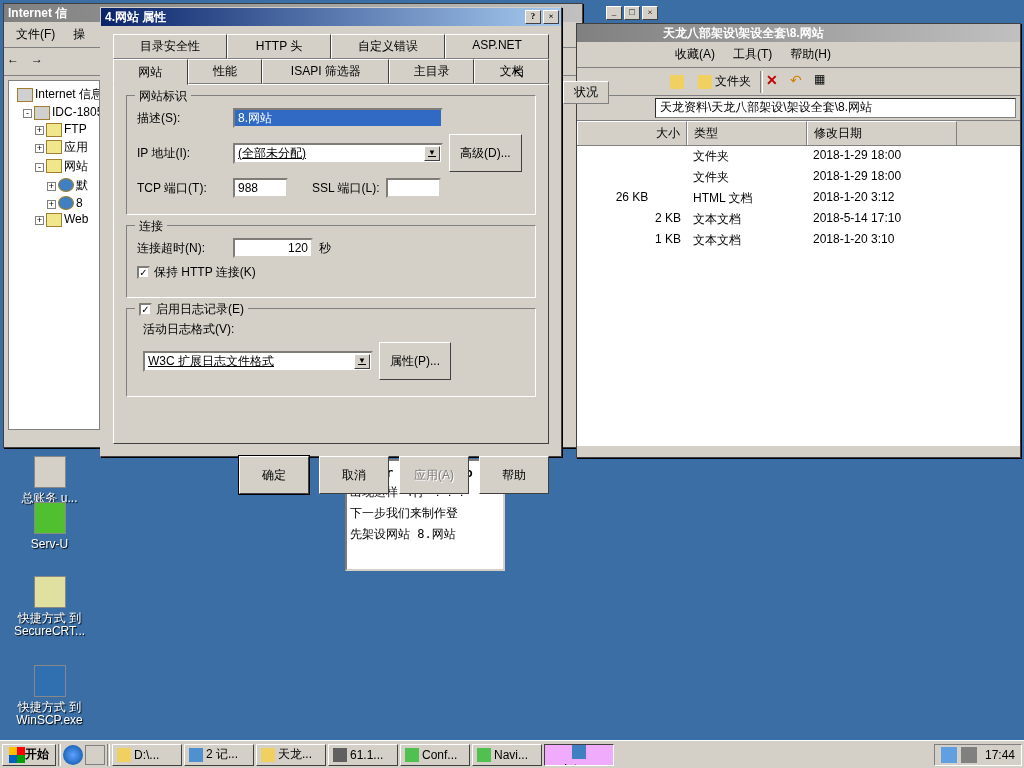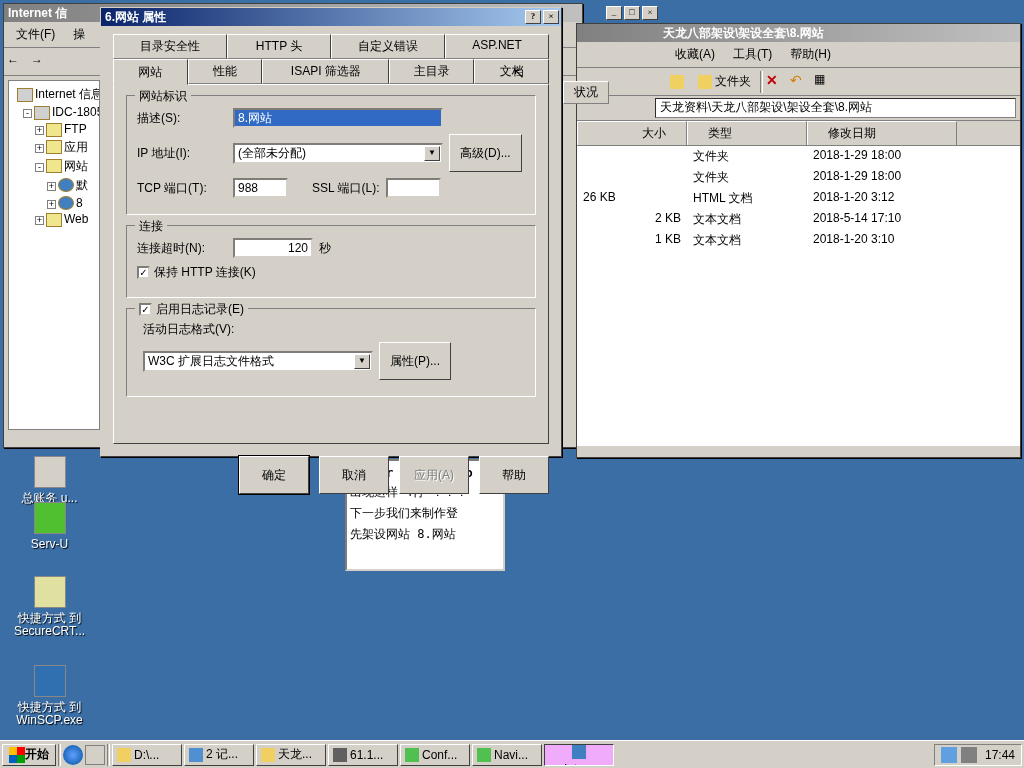--- a/index.html
+++ b/index.html
@@ -30,42 +30,42 @@
 .tree-plus { display: inline-block; width: 9px; height: 9px; border: 1px solid #808080; text-align: center; line-height: 7px; font-size: 9px; margin-right: 2px; background: #fff; }
 .tree-ic { display: inline-block; width: 16px; height: 14px; background: #f0e68c; border: 1px solid #a08030; vertical-align: middle; margin-right: 2px; }
 .tree-ic.comp { background: #d0d0d0; }
 .tree-ic.globe { background: #4080c0; border-radius: 50%; }
 
 
 .explorer-win { left: 576px; top: 23px; width: 445px; height: 435px; }
 .addr-bar { display: flex; align-items: center; padding: 2px 4px; gap: 4px; background: #d4d0c8; border-bottom: 1px solid #808080; }
 .addr-input { flex: 1; height: 20px; background: #fff; border: 1px inset #808080; padding: 0 4px; }
 .list-header { display: flex; background: #d4d0c8; border-bottom: 1px solid #808080; }
-.list-hcell { padding: 3px 20px; border-right: 1px solid #808080; border-top: 1px solid #fff; border-left: 1px solid #fff; cursor: pointer; }
+.list-hcell { padding: 3px 6px; border-right: 1px solid #808080; border-top: 1px solid #fff; border-left: 1px solid #fff; cursor: pointer; }
 .list-body { background: #fff; height: 300px; }
 .list-row { display: flex; padding: 1px 0; cursor: pointer; }
 .list-cell { padding: 1px 6px; overflow: hidden; }
 
 
 .props-dlg { left: 100px; top: 7px; width: 462px; height: 450px; z-index: 10; border-top: 1px solid #d4d0c8; border-left: 1px solid #d4d0c8; }
 .props-dlg .titlebar { font-family: "SimSun"; }
 .help-btn { font-weight: bold; }
 .dlg-body { padding: 8px 12px 4px; }
 .tabs-row { display: flex; }
 .tab { padding: 3px 0; border: 1px solid; border-color: #fff #404040 #808080 #fff; background: #d4d0c8; cursor: pointer; position: relative; text-align: center; }
 .tab.active { border-bottom-color: #d4d0c8; z-index: 2; margin-bottom: -1px; padding-top: 4px; }
 .tab.row2 { }
 .tab-panel { border: 1px solid; border-color: #fff #404040 #404040 #fff; padding: 10px 12px; height: 360px; }
 .group { border: 1px solid; border-color: #808080 #fff #fff #808080; padding: 12px 10px 10px; margin-bottom: 10px; position: relative; }
 .group-title { position: absolute; top: -8px; left: 8px; background: #d4d0c8; padding: 0 4px; }
 .form-row { display: flex; align-items: center; margin-bottom: 6px; gap: 6px; }
 .form-label { width: 90px; }
 .txt-input { height: 20px; background: #fff; border: 2px inset #d4d0c8; padding: 0 3px; }
 .txt-input.sel { background: #316ac5; color: #fff; }
-.combo { height: 21px; background: #fff; border: 2px inset #d4d0c8; display: flex; align-items: center; padding: 0 1px 0 3px; }
+.combo { height: 21px; background: #fff; border: 2px inset #d4d0c8; display: flex; align-items: center; padding: 0 1px 0 3px; text-decoration: underline; }
 .combo-arrow { width: 16px; height: 15px; background: #d4d0c8; border: 1px solid; border-color: #fff #404040 #404040 #fff; text-align: center; line-height: 12px; font-size: 8px; margin-left: auto; }
 .btn { height: 38px; background: #d4d0c8; border: 1px solid; border-color: #fff #404040 #404040 #fff; padding: 0 10px; cursor: pointer; min-width: 70px; text-align: center; }
 .btn.default { box-shadow: 0 0 0 1px #000; }
 .btn.disabled { color: #808080; text-shadow: 1px 1px 0 #fff; }
 .chk { width: 13px; height: 13px; background: #fff; border: 2px inset #d4d0c8; display: inline-flex; align-items: center; justify-content: center; font-size: 10px; margin-right: 4px; }
 .dlg-buttons { display: flex; justify-content: flex-end; gap: 10px; padding: 8px 12px; }
 
 
 .note-win { position: absolute; left: 345px; top: 459px; width: 160px; height: 112px; background: #fff; border: 2px inset #d4d0c8; padding: 3px; }
 .note-line { padding: 2px 0; font-family: "SimSun", monospace; }
@@ -182,42 +182,42 @@
         <div class="list-cell" style="width:110px;text-align:right"></div>
         <div class="list-cell" style="width:120px">文件夹</div>
         <div class="list-cell" style="width:150px">2018-1-29 18:00</div>
       </div>
     <div class="list-row">
         <div class="list-cell" style="width:110px;text-align:right"></div>
         <div class="list-cell" style="width:120px">文件夹</div>
         <div class="list-cell" style="width:150px">2018-1-29 18:00</div>
       </div>
     <div class="list-row">
-        <div class="list-cell" style="width:110px;text-align:left">26 KB</div>
+        <div class="list-cell" style="width:110px;text-align:center">26 KB</div>
         <div class="list-cell" style="width:120px">HTML 文档</div>
         <div class="list-cell" style="width:150px">2018-1-20 3:12</div>
       </div>
     <div class="list-row">
         <div class="list-cell" style="width:110px;text-align:right">2 KB</div>
         <div class="list-cell" style="width:120px">文本文档</div>
         <div class="list-cell" style="width:150px">2018-5-14 17:10</div>
       </div>
     <div class="list-row">
         <div class="list-cell" style="width:110px;text-align:right">1 KB</div>
         <div class="list-cell" style="width:120px">文本文档</div>
         <div class="list-cell" style="width:150px">2018-1-20 3:10</div>
       </div>
   </div>
 </div>
 
 <div style="position:absolute;left:563px;top:81px;background:#d4d0c8;border:1px solid;border-color:#fff #808080 #808080 #fff;padding:2px 10px">状况</div>
 
 <div class="window props-dlg">
   <div class="titlebar">
-    <span class="title">6.网站 属性</span>
+    <span class="title">4.网站 属性</span>
     <div class="winbtns">
       <div class="winbtn help-btn">?</div>
       <div class="winbtn">×</div>
     </div>
   </div>
   <div class="dlg-body">
     <div class="tabs-row">
       <div class="tab row2" style="flex:1.1">目录安全性</div>
       <div class="tab row2" style="flex:1">HTTP 头</div>
       <div class="tab row2" style="flex:1.1">自定义错误</div>

